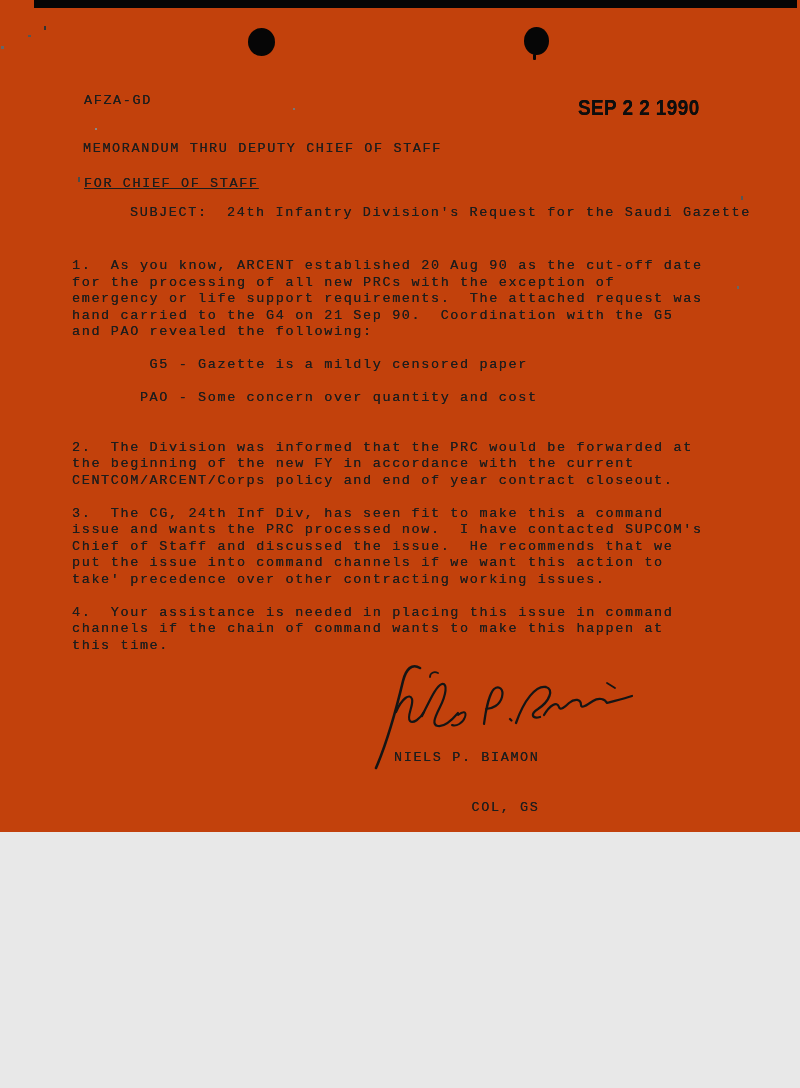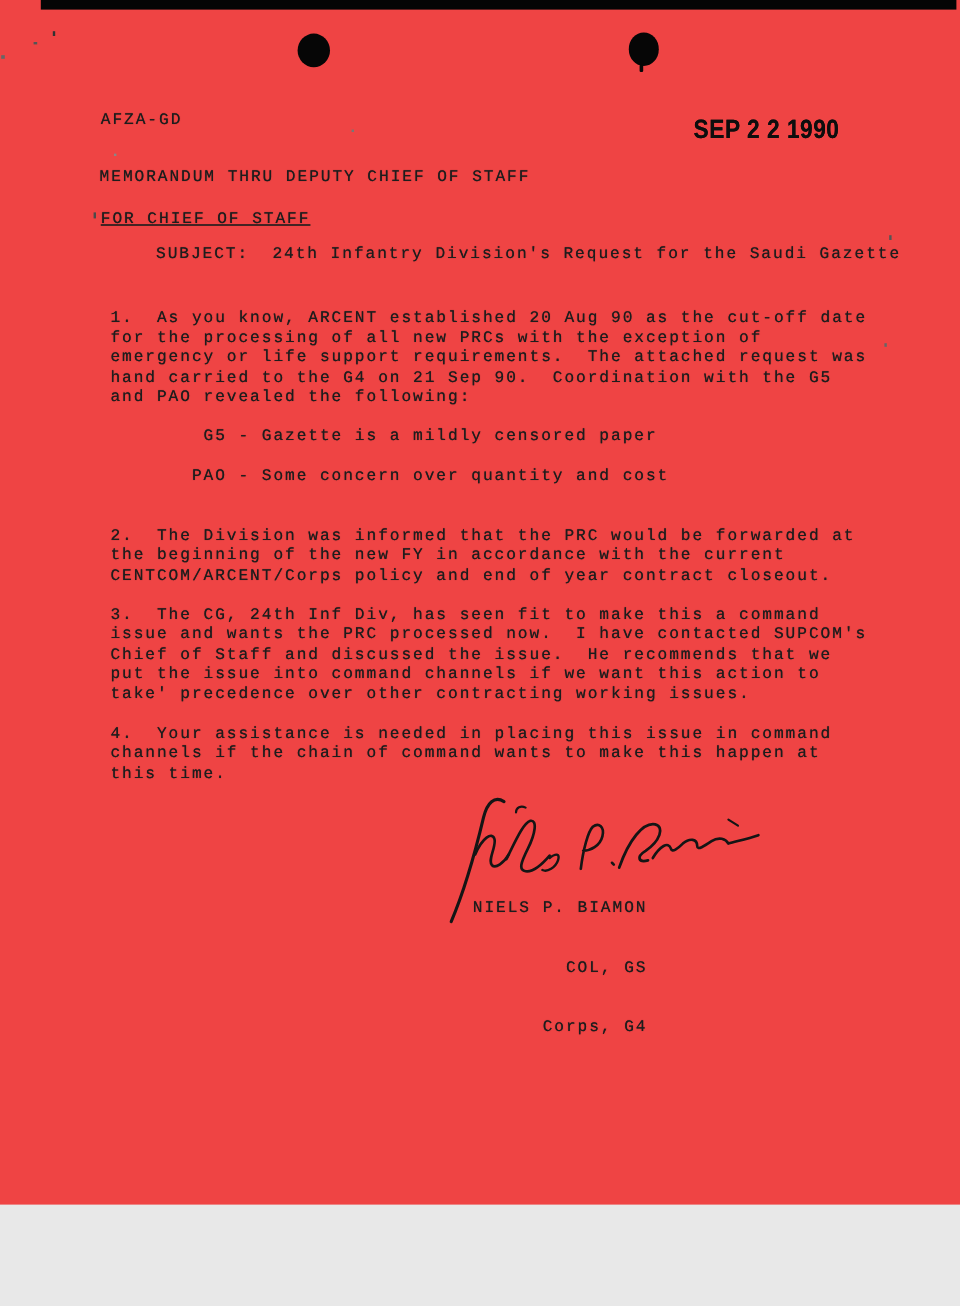--- a/index.html
+++ b/index.html
@@ -1,19 +1,19 @@
 <!DOCTYPE html>
 <html><head>
 <meta charset="utf-8">
 <style>
   html,body{margin:0;padding:0;background:#e8e8e8;}
   #page{
     position:relative;
-    width:800px;height:1004px;
-    background:#ef4444;
+    width:800px;height:832px;
+    background:#c2410c;
     overflow:hidden;
     font-family:"Liberation Mono","DejaVu Sans Mono",monospace;
   }
   .mono{
     position:absolute;
     font-family:"Liberation Mono","DejaVu Sans Mono",monospace;
     font-size:13.5px;
     line-height:16.5px;
     letter-spacing:1.6px;
     color:#1d1d1d;
@@ -44,21 +44,21 @@
     letter-spacing:0.5px;
     color:#0e0e0e;
     transform:scaleX(0.86);
     transform-origin:left top;
     white-space:pre;
     text-shadow:0 0 0.5px #0e0e0e;
   }
   #memo-thru-line{left:83px;top:141px;}
   #for-line{left:84px;top:176px;text-decoration:underline;}
   #subject-line{left:83px;top:205px;margin-left:47px;}
-  #body-text{left:92px;top:258px;}
+  #body-text{left:72px;top:258px;}
   #signature-svg{position:absolute;left:364px;top:662px;width:276px;height:114px;}
   #signature-block{left:394px;top:717px;text-align:right;}
   .speck{position:absolute;}
 </style>
 </head>
 <body>
 
 <div id="page">
 
   <div class="scan-bar"></div>

